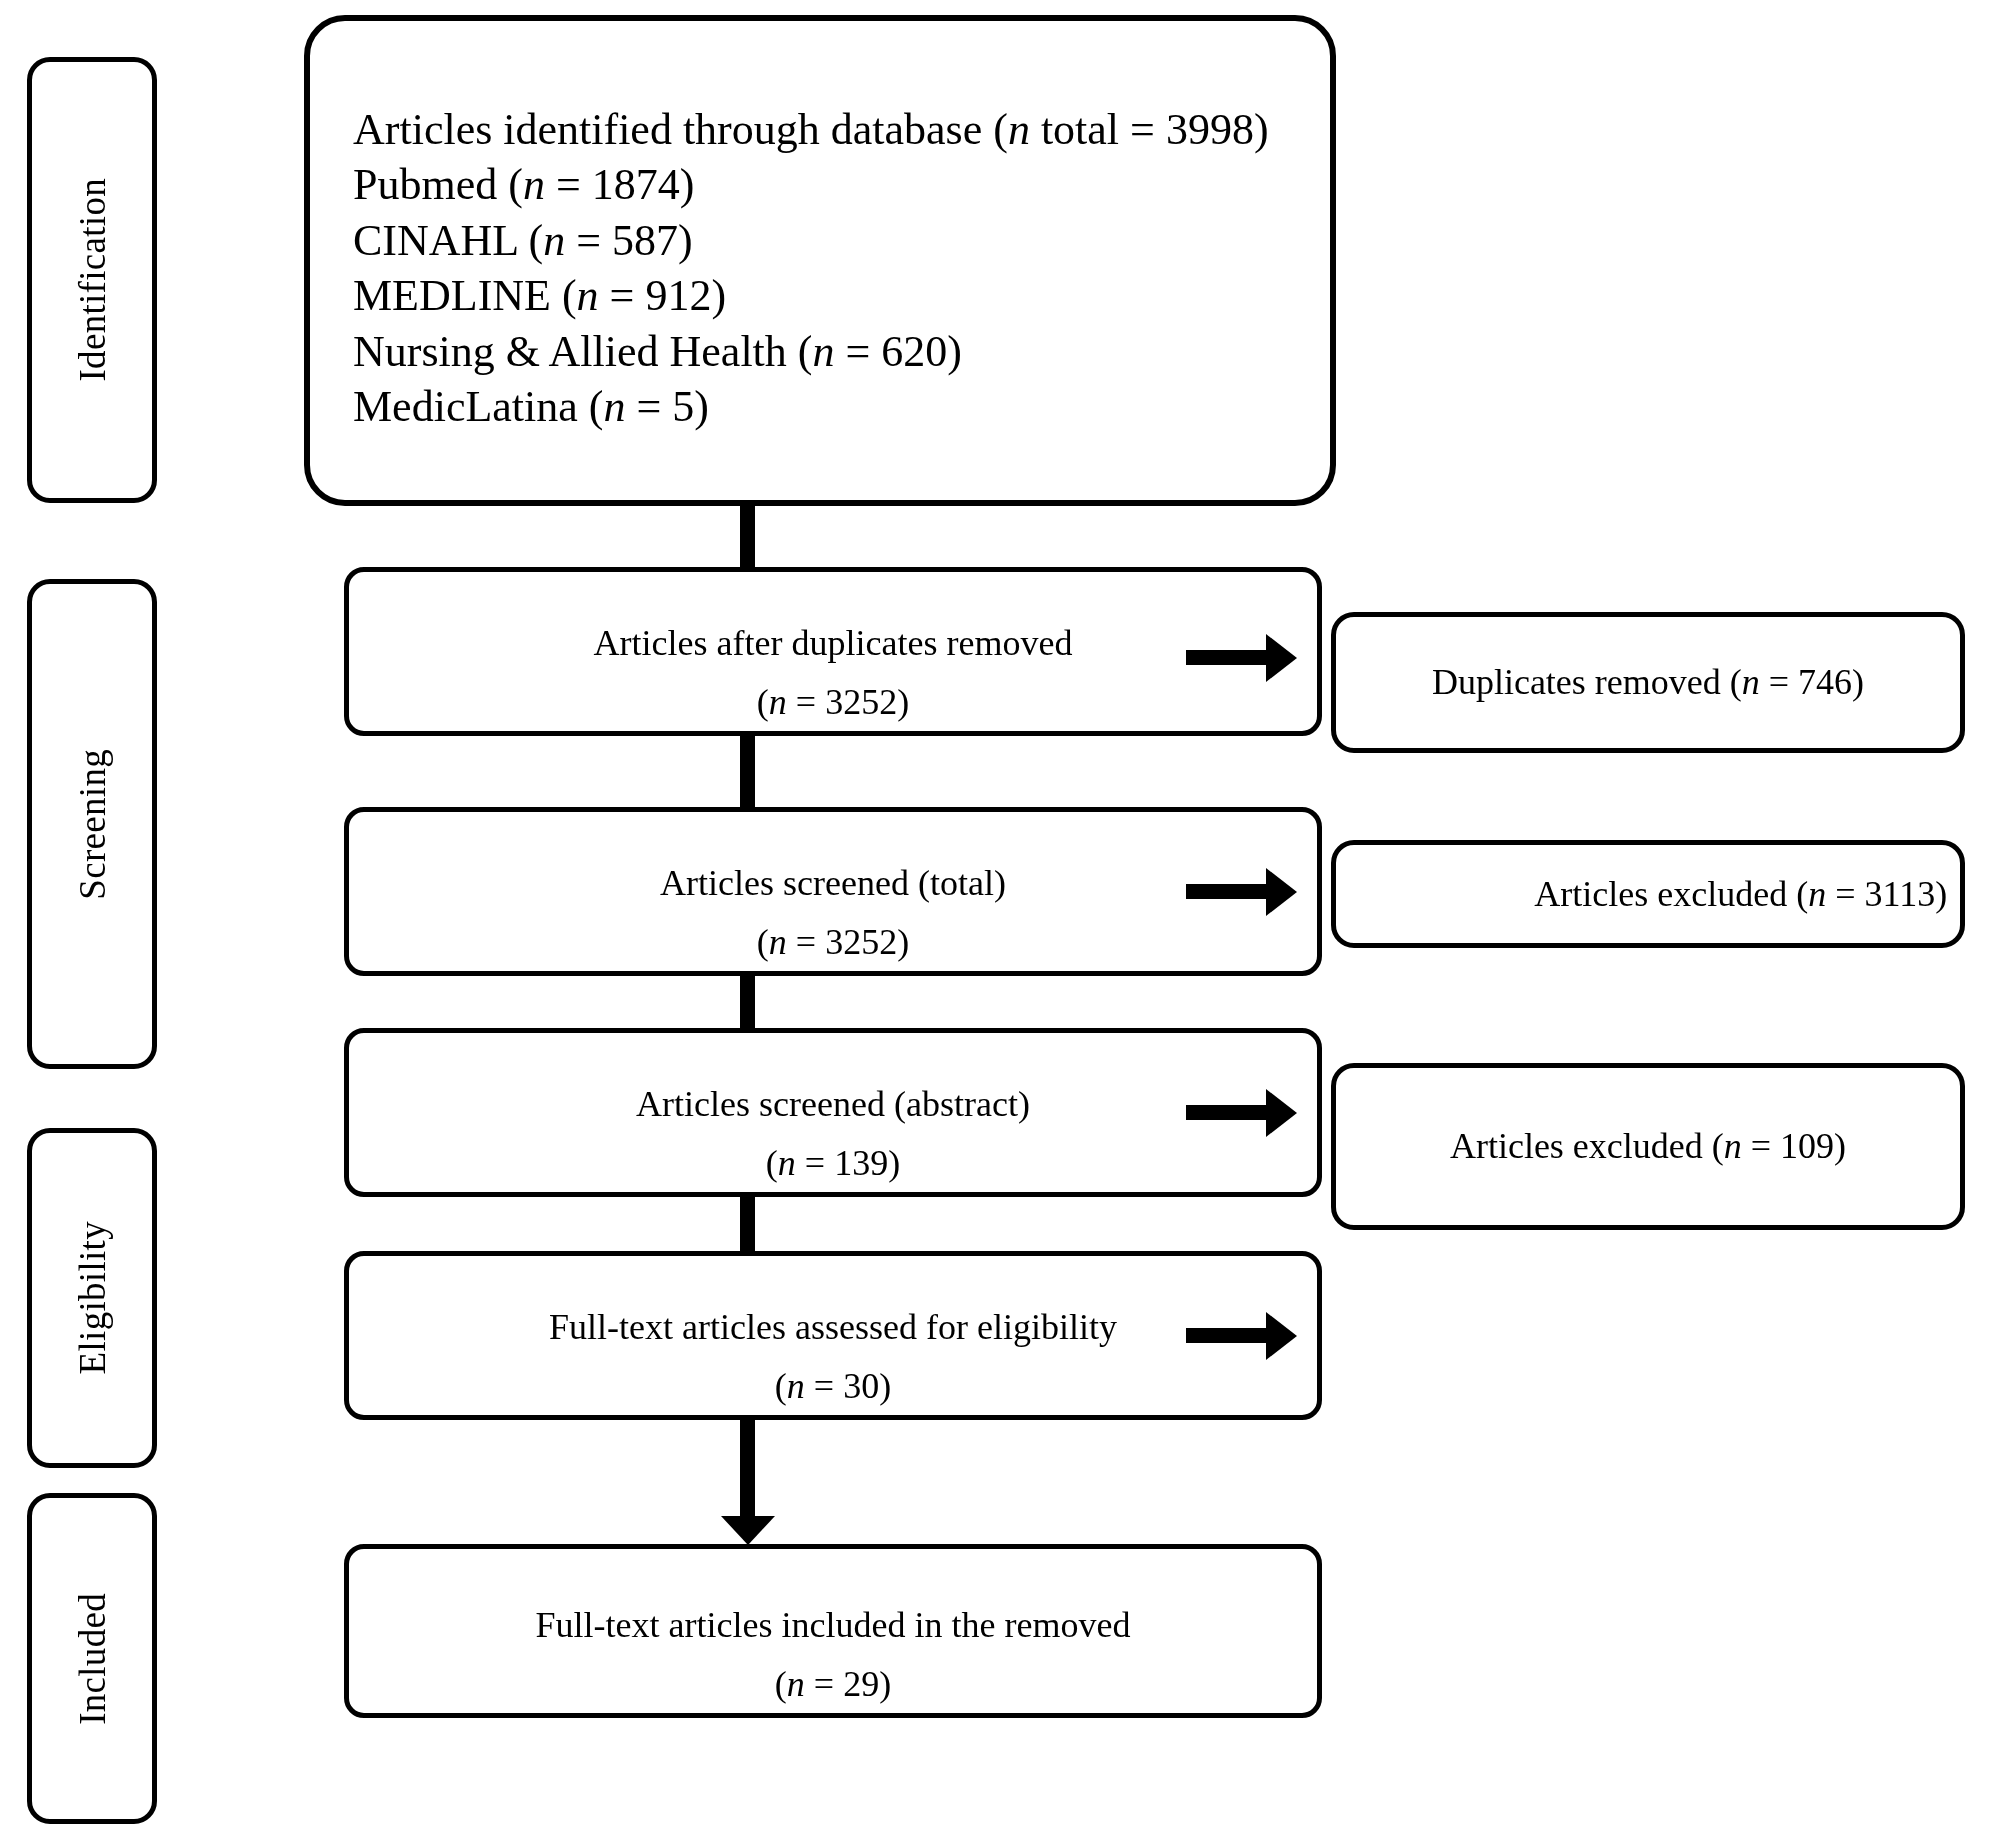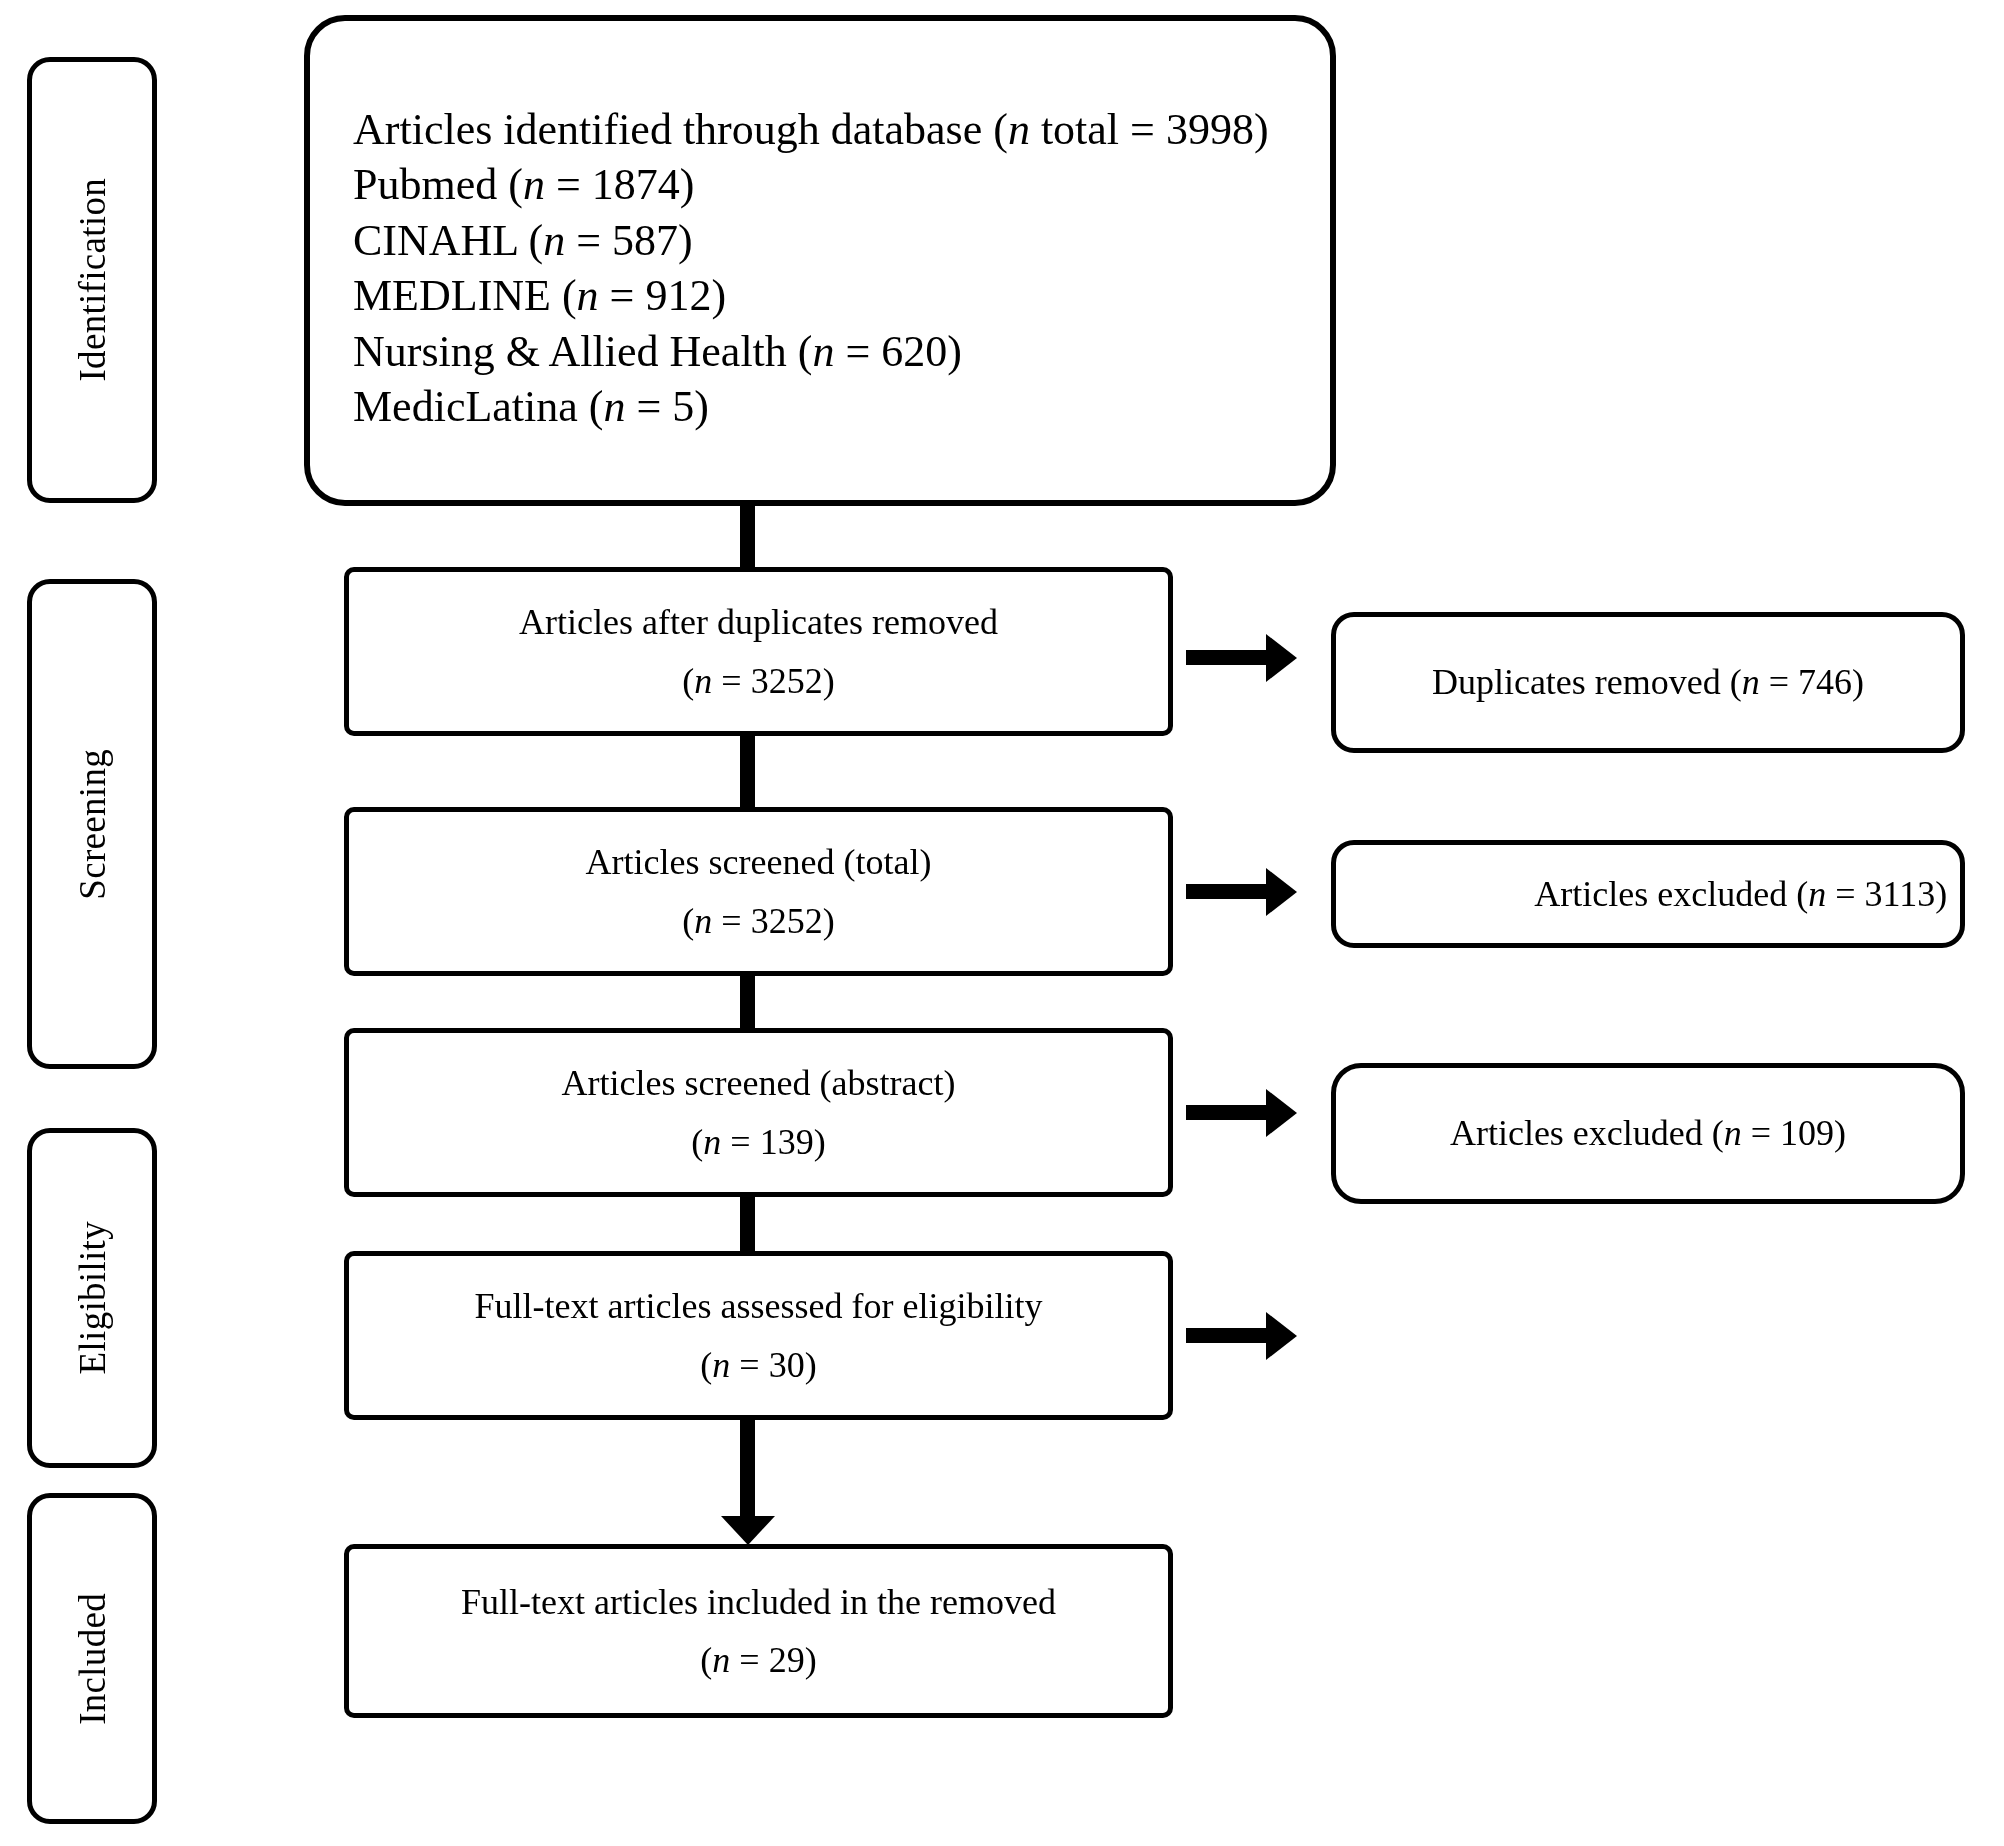--- a/index.html
+++ b/index.html
@@ -44,22 +44,23 @@
     transform: rotate(180deg);
     font-size: 37px;
     line-height: 1;
     letter-spacing: 0.3px;
     white-space: nowrap;
   }
 
   
   .flow-box {
     left: 344px;
-    width: 829px;
-    border-radius: 10px;
+    width: 978px;
+    border-radius: 20px;
+    align-items: flex-end;
   }
   .flow-inner {
     font-size: 36px;
     line-height: 1.62;
     padding: 0 16.3px;
   }
 
   
   .box-ident {
     left: 304px;
@@ -196,21 +197,21 @@
 
   <div class="v-arrow" style="top:972px; height:76px;"></div>
 
   <div class="box flow-box" style="top:1028px; height:169px;">
     <div class="flow-inner">
       <div>Articles screened (abstract)</div>
       <div>(<span class="ital">n</span> = 139)</div>
     </div>
   </div>
   <div class="h-arrow" style="top:1105px;"></div>
-  <div class="box side-box" style="top:1063px; height:141px;border-radius:30px;">
+  <div class="box side-box" style="top:1063px; height:167px;">
     <div class="side-inner">Articles excluded (<span class="ital">n</span> = 109)</div>
   </div>
 
   <div class="v-arrow" style="top:1193px; height:76px;"></div>
 
   <div class="box flow-box" style="top:1251px; height:169px;">
     <div class="flow-inner">
       <div>Full-text articles assessed for eligibility</div>
       <div>(<span class="ital">n</span> = 30)</div>
     </div>

